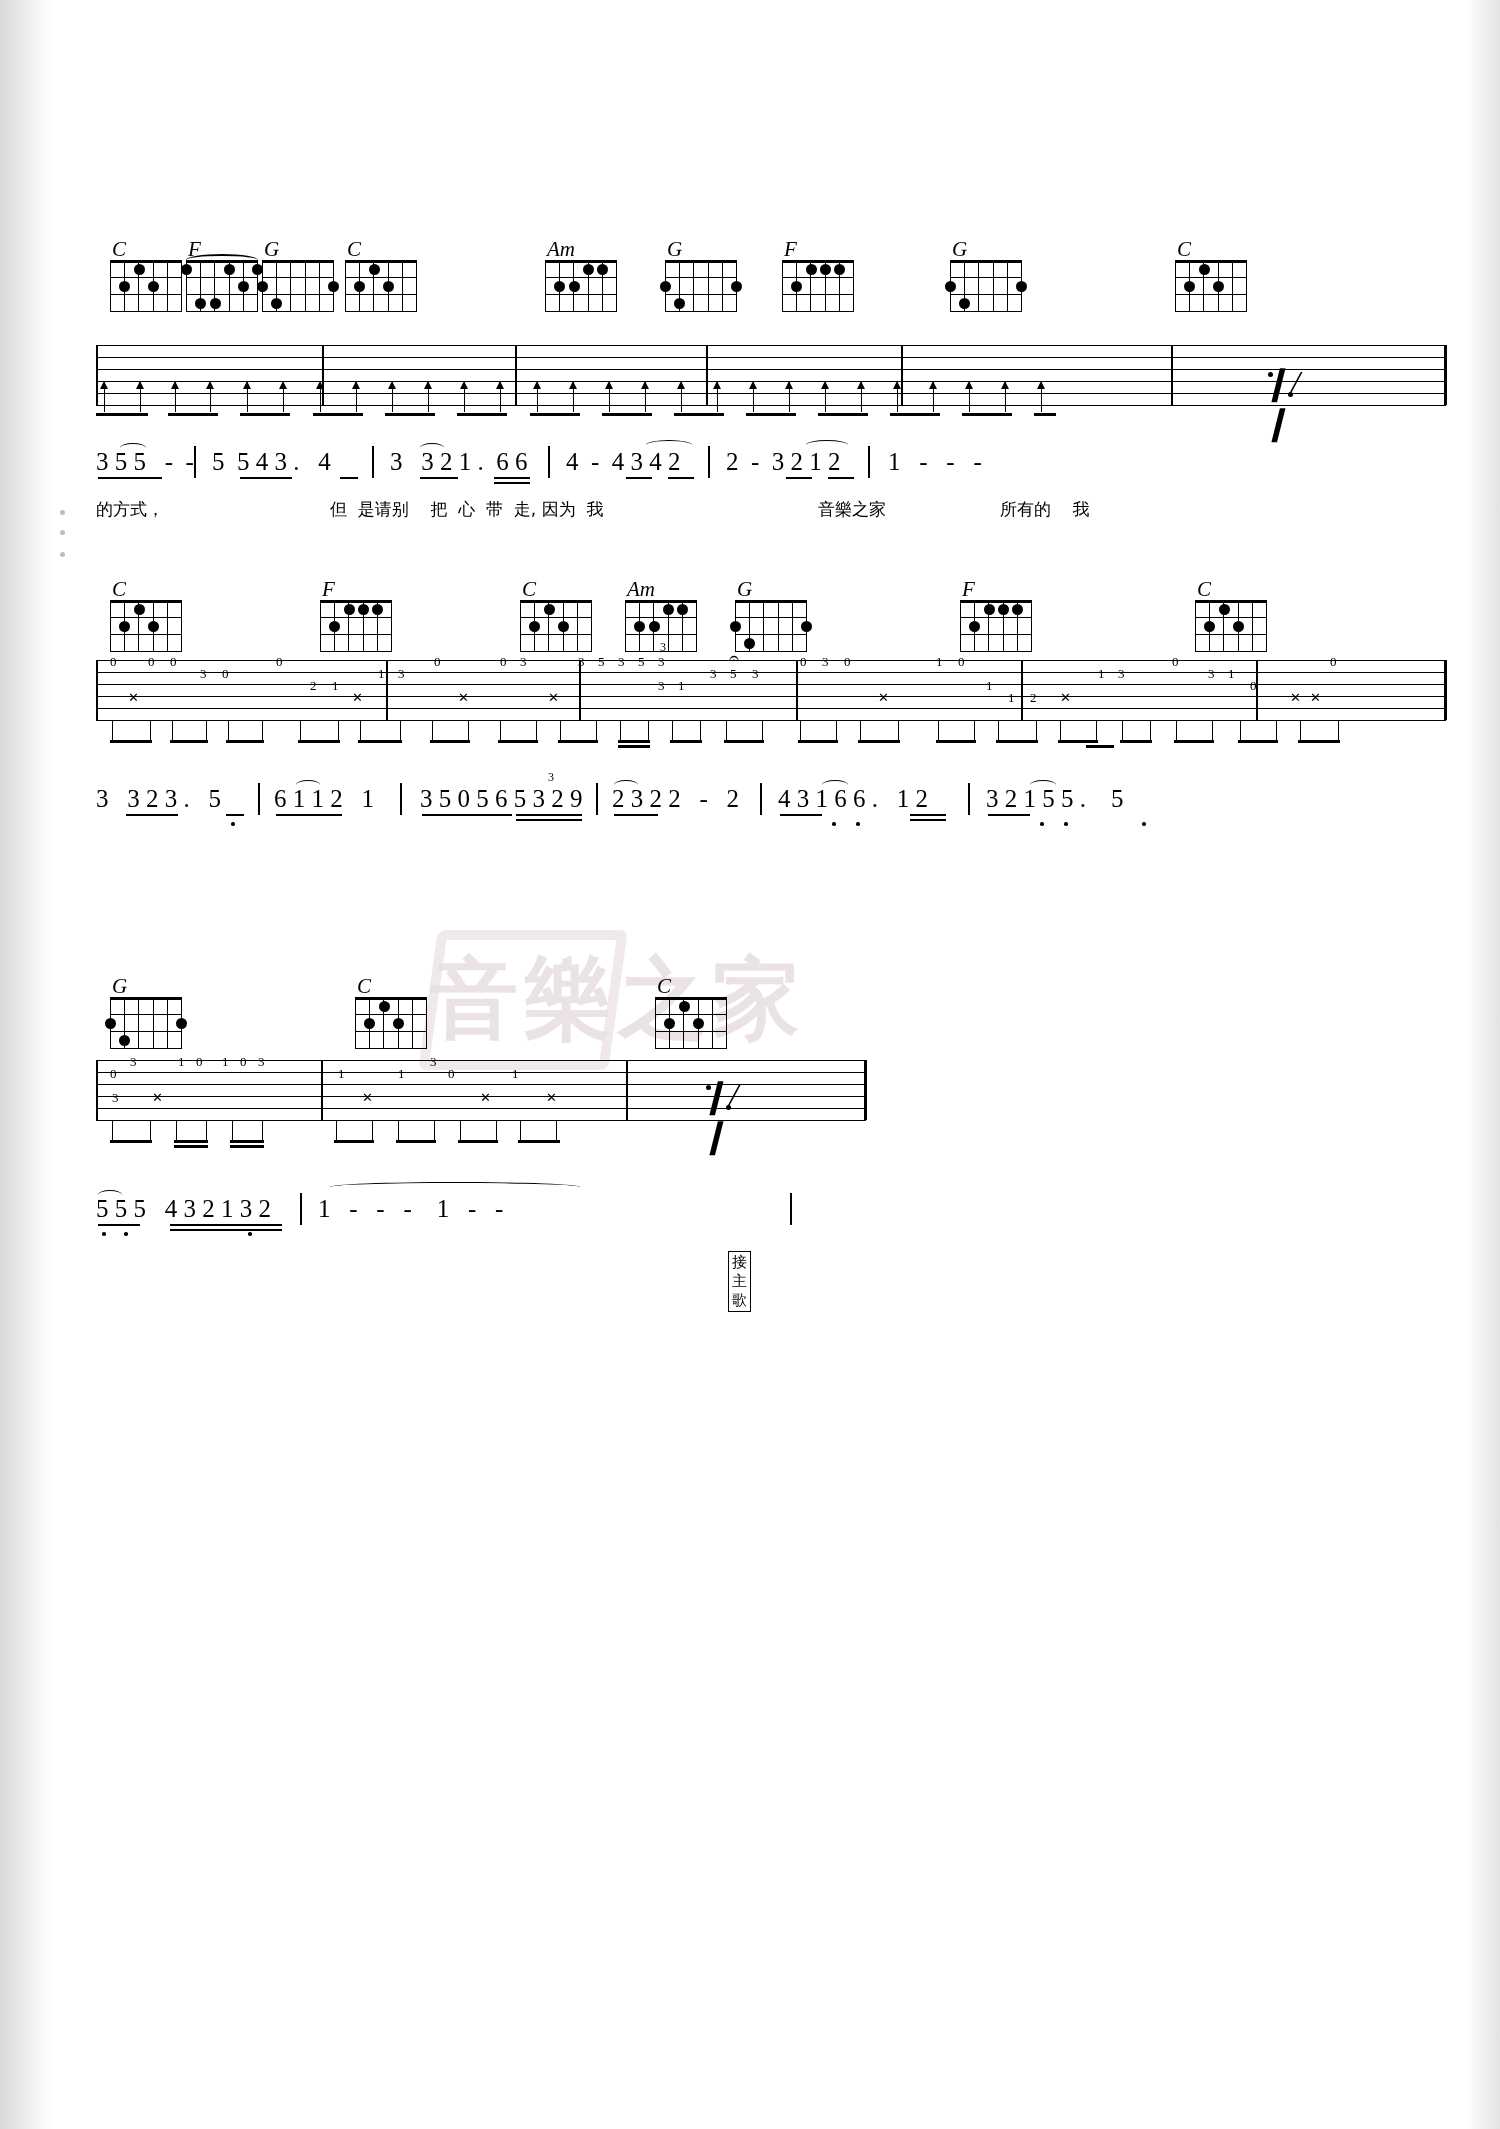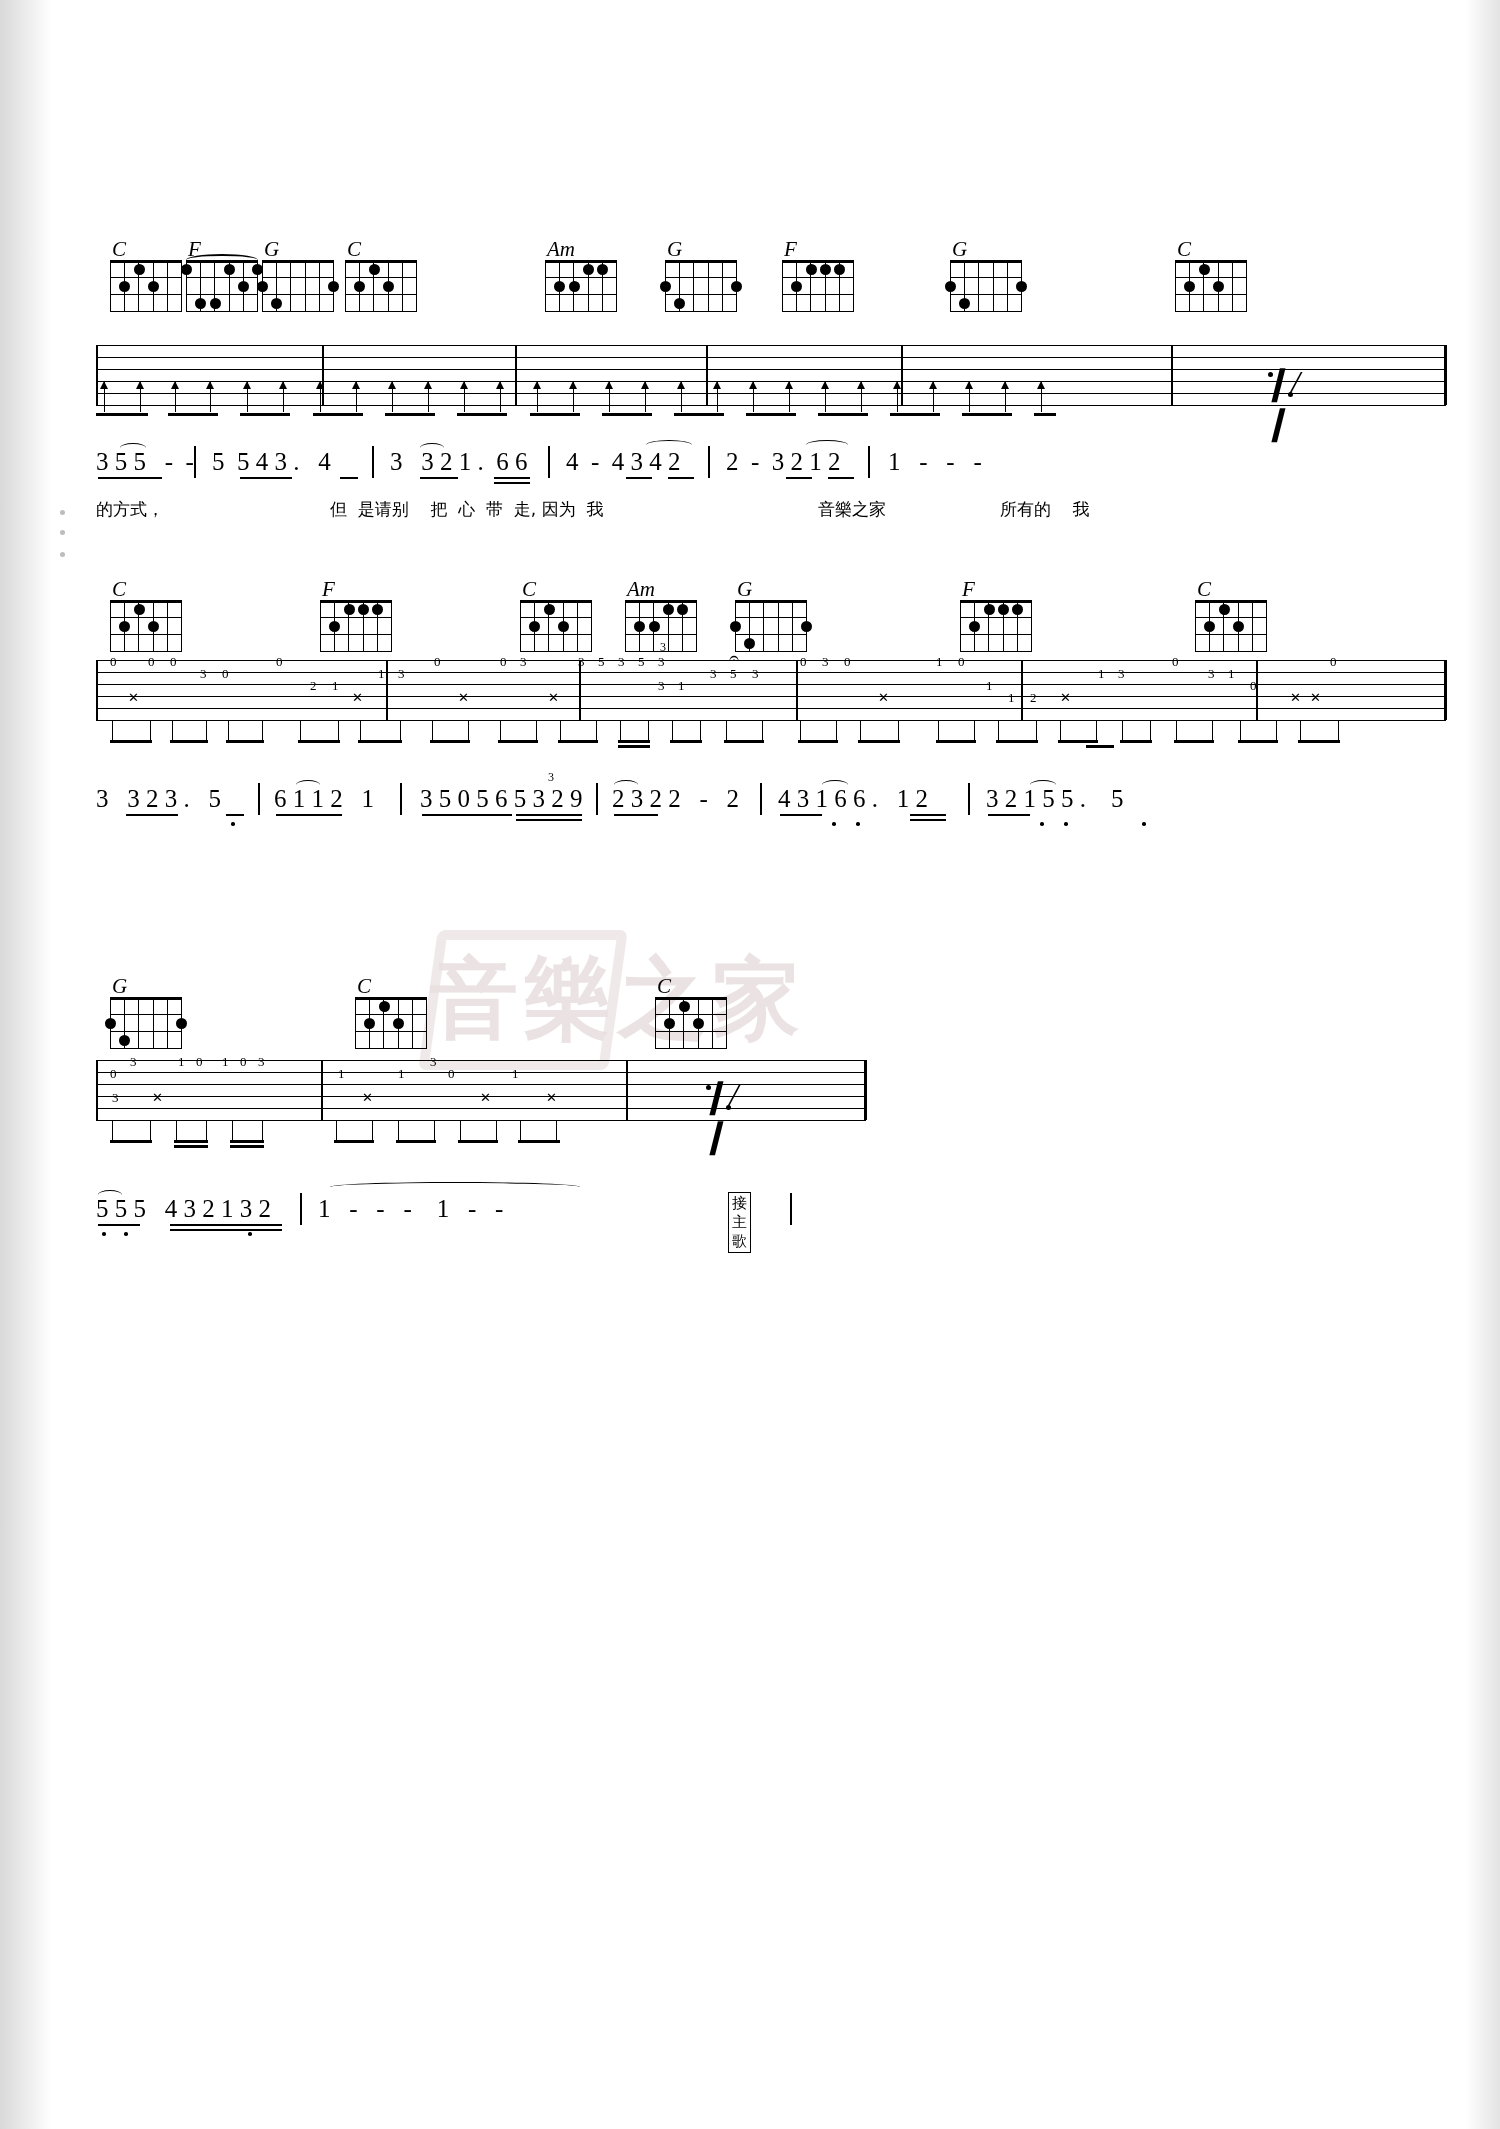--- a/index.html
+++ b/index.html
@@ -802,19 +802,19 @@
     <div class="dotu" style="left:102px;top:1232px;"></div>
     <div class="dotu" style="left:124px;top:1232px;"></div>
     <div class="ul" style="left:170px;top:1224px;width:112px;"></div>
     <div class="ul" style="left:170px;top:1229px;width:112px;"></div>
     <div class="dotu" style="left:248px;top:1232px;"></div>
     <div class="vb" style="left:300px;top:1193px;height:32px;"></div>
     <div class="jp" style="left:318px;top:1195px;">1&nbsp;&nbsp; -&nbsp;&nbsp; -&nbsp;&nbsp; -&nbsp;&nbsp;&nbsp; 1&nbsp;&nbsp; -&nbsp;&nbsp; -</div>
     <div class="tie" style="left:330px;top:1182px;width:250px;"></div>
     <div class="vb" style="left:790px;top:1193px;height:32px;"></div>
 
-    <div class="boxtext" style="left:728px;top:1192px;text-align:center;">接主歌</div>
+    <div class="boxtext" style="left:728px;top:1251px;text-align:center;">接主歌</div>
   </div>
 
   <div class="fade-dots" style="top:510px;"></div>
   <div class="fade-dots" style="top:530px;"></div>
   <div class="fade-dots" style="top:552px;"></div>
 </div>
 
 </body></html>

